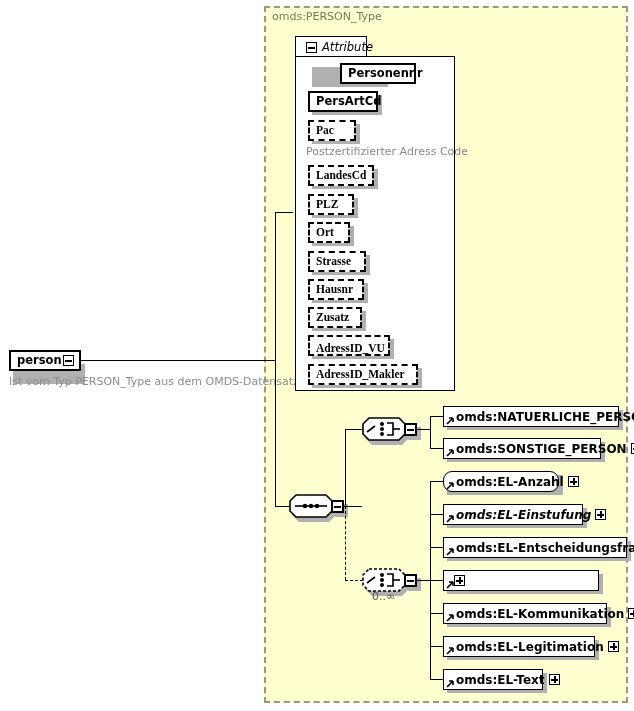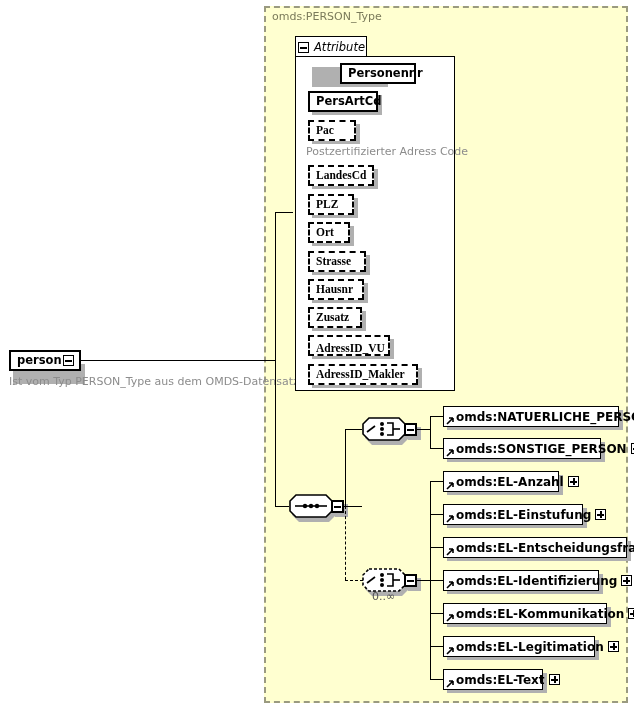--- a/index.html
+++ b/index.html
@@ -55,21 +55,21 @@
     box-sizing: border-box;
   }
   .attr-tab {
     position: absolute;
     border: 1px solid #000;
     border-bottom: none;
     background: #ffffff;
     box-sizing: border-box;
     display: flex;
     align-items: center;
-    padding-left: 2px;
+    padding-left: 10px;
     gap: 5px;
   }
   .attr-tab-label {
     font-size: 11.5px;
     font-style: italic;
     color: #000;
     white-space: nowrap;
   }
 
   
@@ -325,51 +325,50 @@
       <div class="shadow" style="left: 447px; top: 442px; width: 158px; height: 20px;"></div>
       <div class="node elem" style="left: 443px; top: 438px; width: 158px;">
         <svg class="ref-arrow" viewBox="0 0 9 9">
           <path d="M1,8 L7,2 M7,2 L3,2 M7,2 L7,6" stroke="#000" stroke-width="1.6" fill="none"></path>
         </svg>
         <span class="label">omds:SONSTIGE_PERSON</span>
         <span class="toggle plus" style="margin-right: 3px;"></span>
       </div>
       <div class="line h" style="left: 430px; top: 481px; width: 13px;"></div>
       <div class="shadow" style="left: 447px; top: 475px; width: 116px; height: 20px;"></div>
-      <div class="node elem" style="left: 443px; top: 471px; width: 116px;">
+      <div class="node elem" style="left: 443px; top: 471px; width: 116px; border-radius: 9px;">
         <svg class="ref-arrow" viewBox="0 0 9 9">
           <path d="M1,8 L7,2 M7,2 L3,2 M7,2 L7,6" stroke="#000" stroke-width="1.6" fill="none"></path>
         </svg>
         <span class="label">omds:EL-Anzahl</span>
         <span class="toggle plus" style="margin-right: 3px;"></span>
       </div>
       <div class="line h" style="left: 430px; top: 514px; width: 13px;"></div>
       <div class="shadow" style="left: 447px; top: 508px; width: 140px; height: 20px;"></div>
-      <div class="node elem" style="left: 443px; top: 504px; width: 140px;">
+      <div class="node elem" style="left: 443px; top: 504px; width: 140px; font-style: italic;">
         <svg class="ref-arrow" viewBox="0 0 9 9">
           <path d="M1,8 L7,2 M7,2 L3,2 M7,2 L7,6" stroke="#000" stroke-width="1.6" fill="none"></path>
         </svg>
         <span class="label">omds:EL-Einstufung</span>
         <span class="toggle plus" style="margin-right: 3px;"></span>
       </div>
       <div class="line h" style="left: 430px; top: 547px; width: 13px;"></div>
       <div class="shadow" style="left: 447px; top: 541px; width: 184px; height: 20px;"></div>
       <div class="node elem" style="left: 443px; top: 537px; width: 184px;">
         <svg class="ref-arrow" viewBox="0 0 9 9">
           <path d="M1,8 L7,2 M7,2 L3,2 M7,2 L7,6" stroke="#000" stroke-width="1.6" fill="none"></path>
         </svg>
         <span class="label">omds:EL-Entscheidungsfrage</span>
       </div>
       <div class="line h" style="left: 430px; top: 580px; width: 13px;"></div>
       <div class="shadow" style="left: 447px; top: 574px; width: 156px; height: 20px;"></div>
       <div class="node elem" style="left: 443px; top: 570px; width: 156px;">
         <svg class="ref-arrow" viewBox="0 0 9 9">
           <path d="M1,8 L7,2 M7,2 L3,2 M7,2 L7,6" stroke="#000" stroke-width="1.6" fill="none"></path>
         </svg>
-        <span class="label">omds:EL-Identifizierung</span>
         <span class="toggle plus" style="margin-right: 3px;"></span>
       </div>
       <div class="line h" style="left: 430px; top: 613px; width: 13px;"></div>
       <div class="shadow" style="left: 447px; top: 607px; width: 164px; height: 20px;"></div>
       <div class="node elem" style="left: 443px; top: 603px; width: 164px;">
         <svg class="ref-arrow" viewBox="0 0 9 9">
           <path d="M1,8 L7,2 M7,2 L3,2 M7,2 L7,6" stroke="#000" stroke-width="1.6" fill="none"></path>
         </svg>
         <span class="label">omds:EL-Kommunikation</span>
         <span class="toggle plus" style="margin-right: 3px;"></span>

